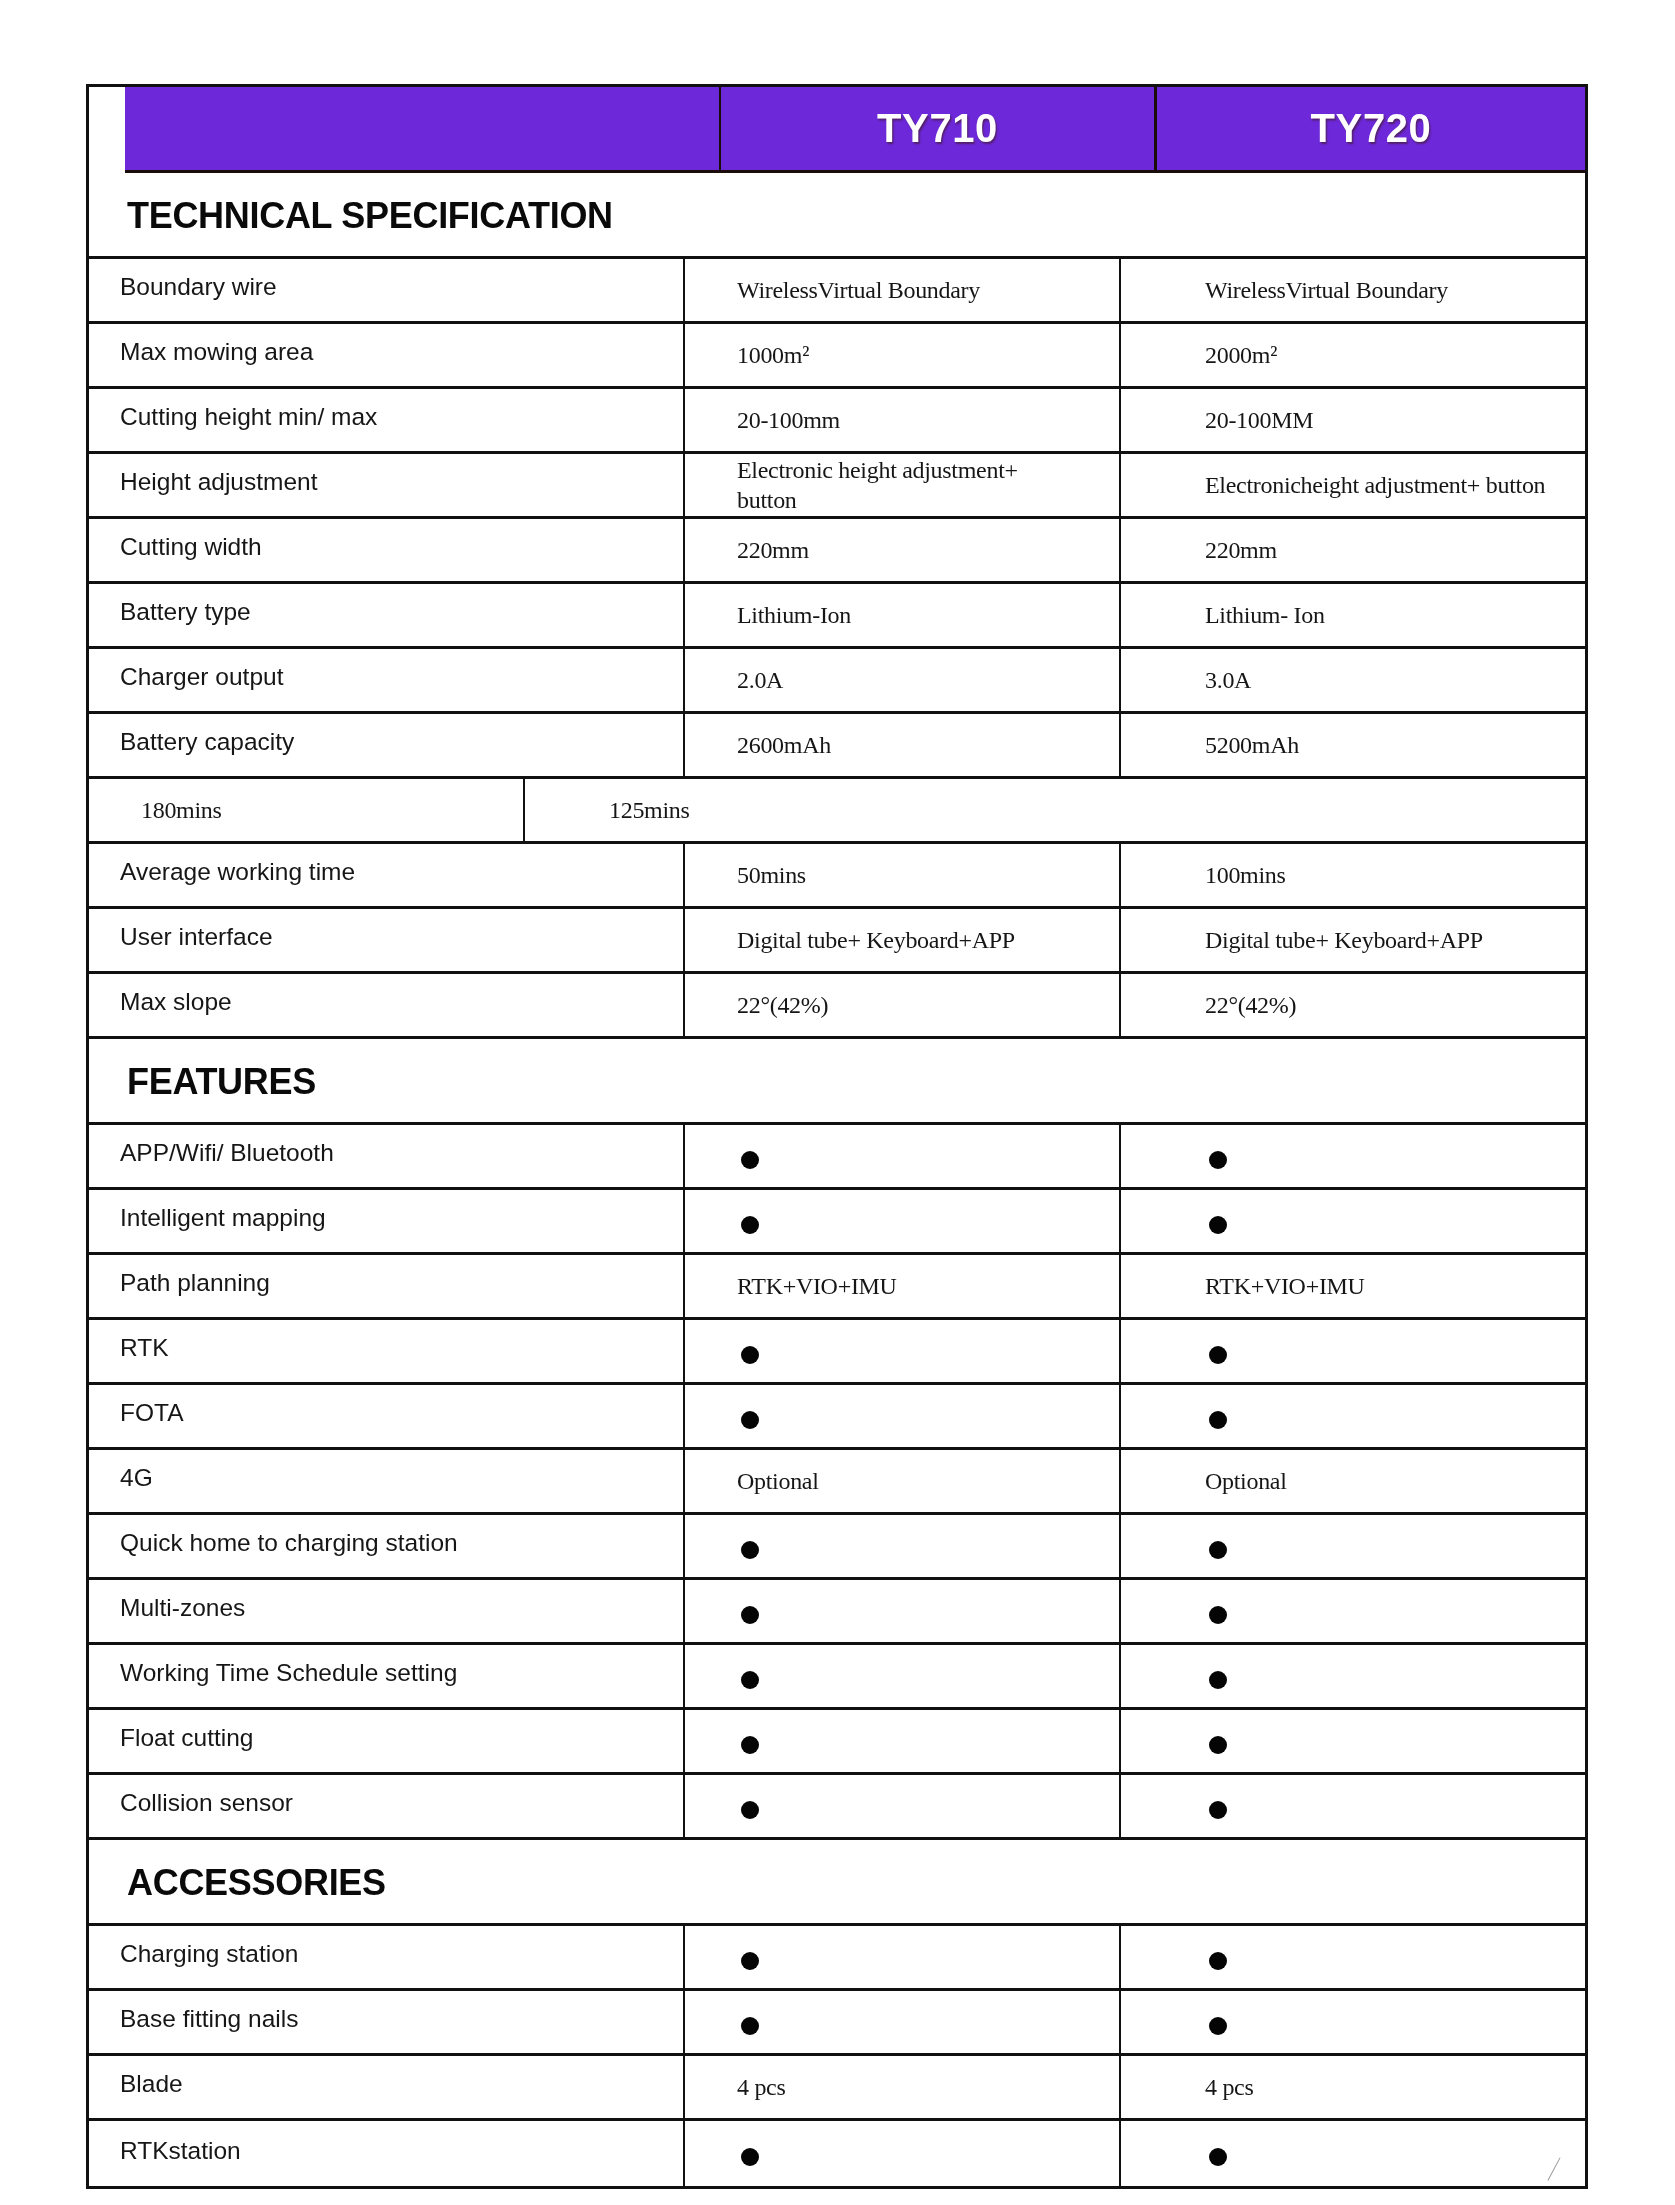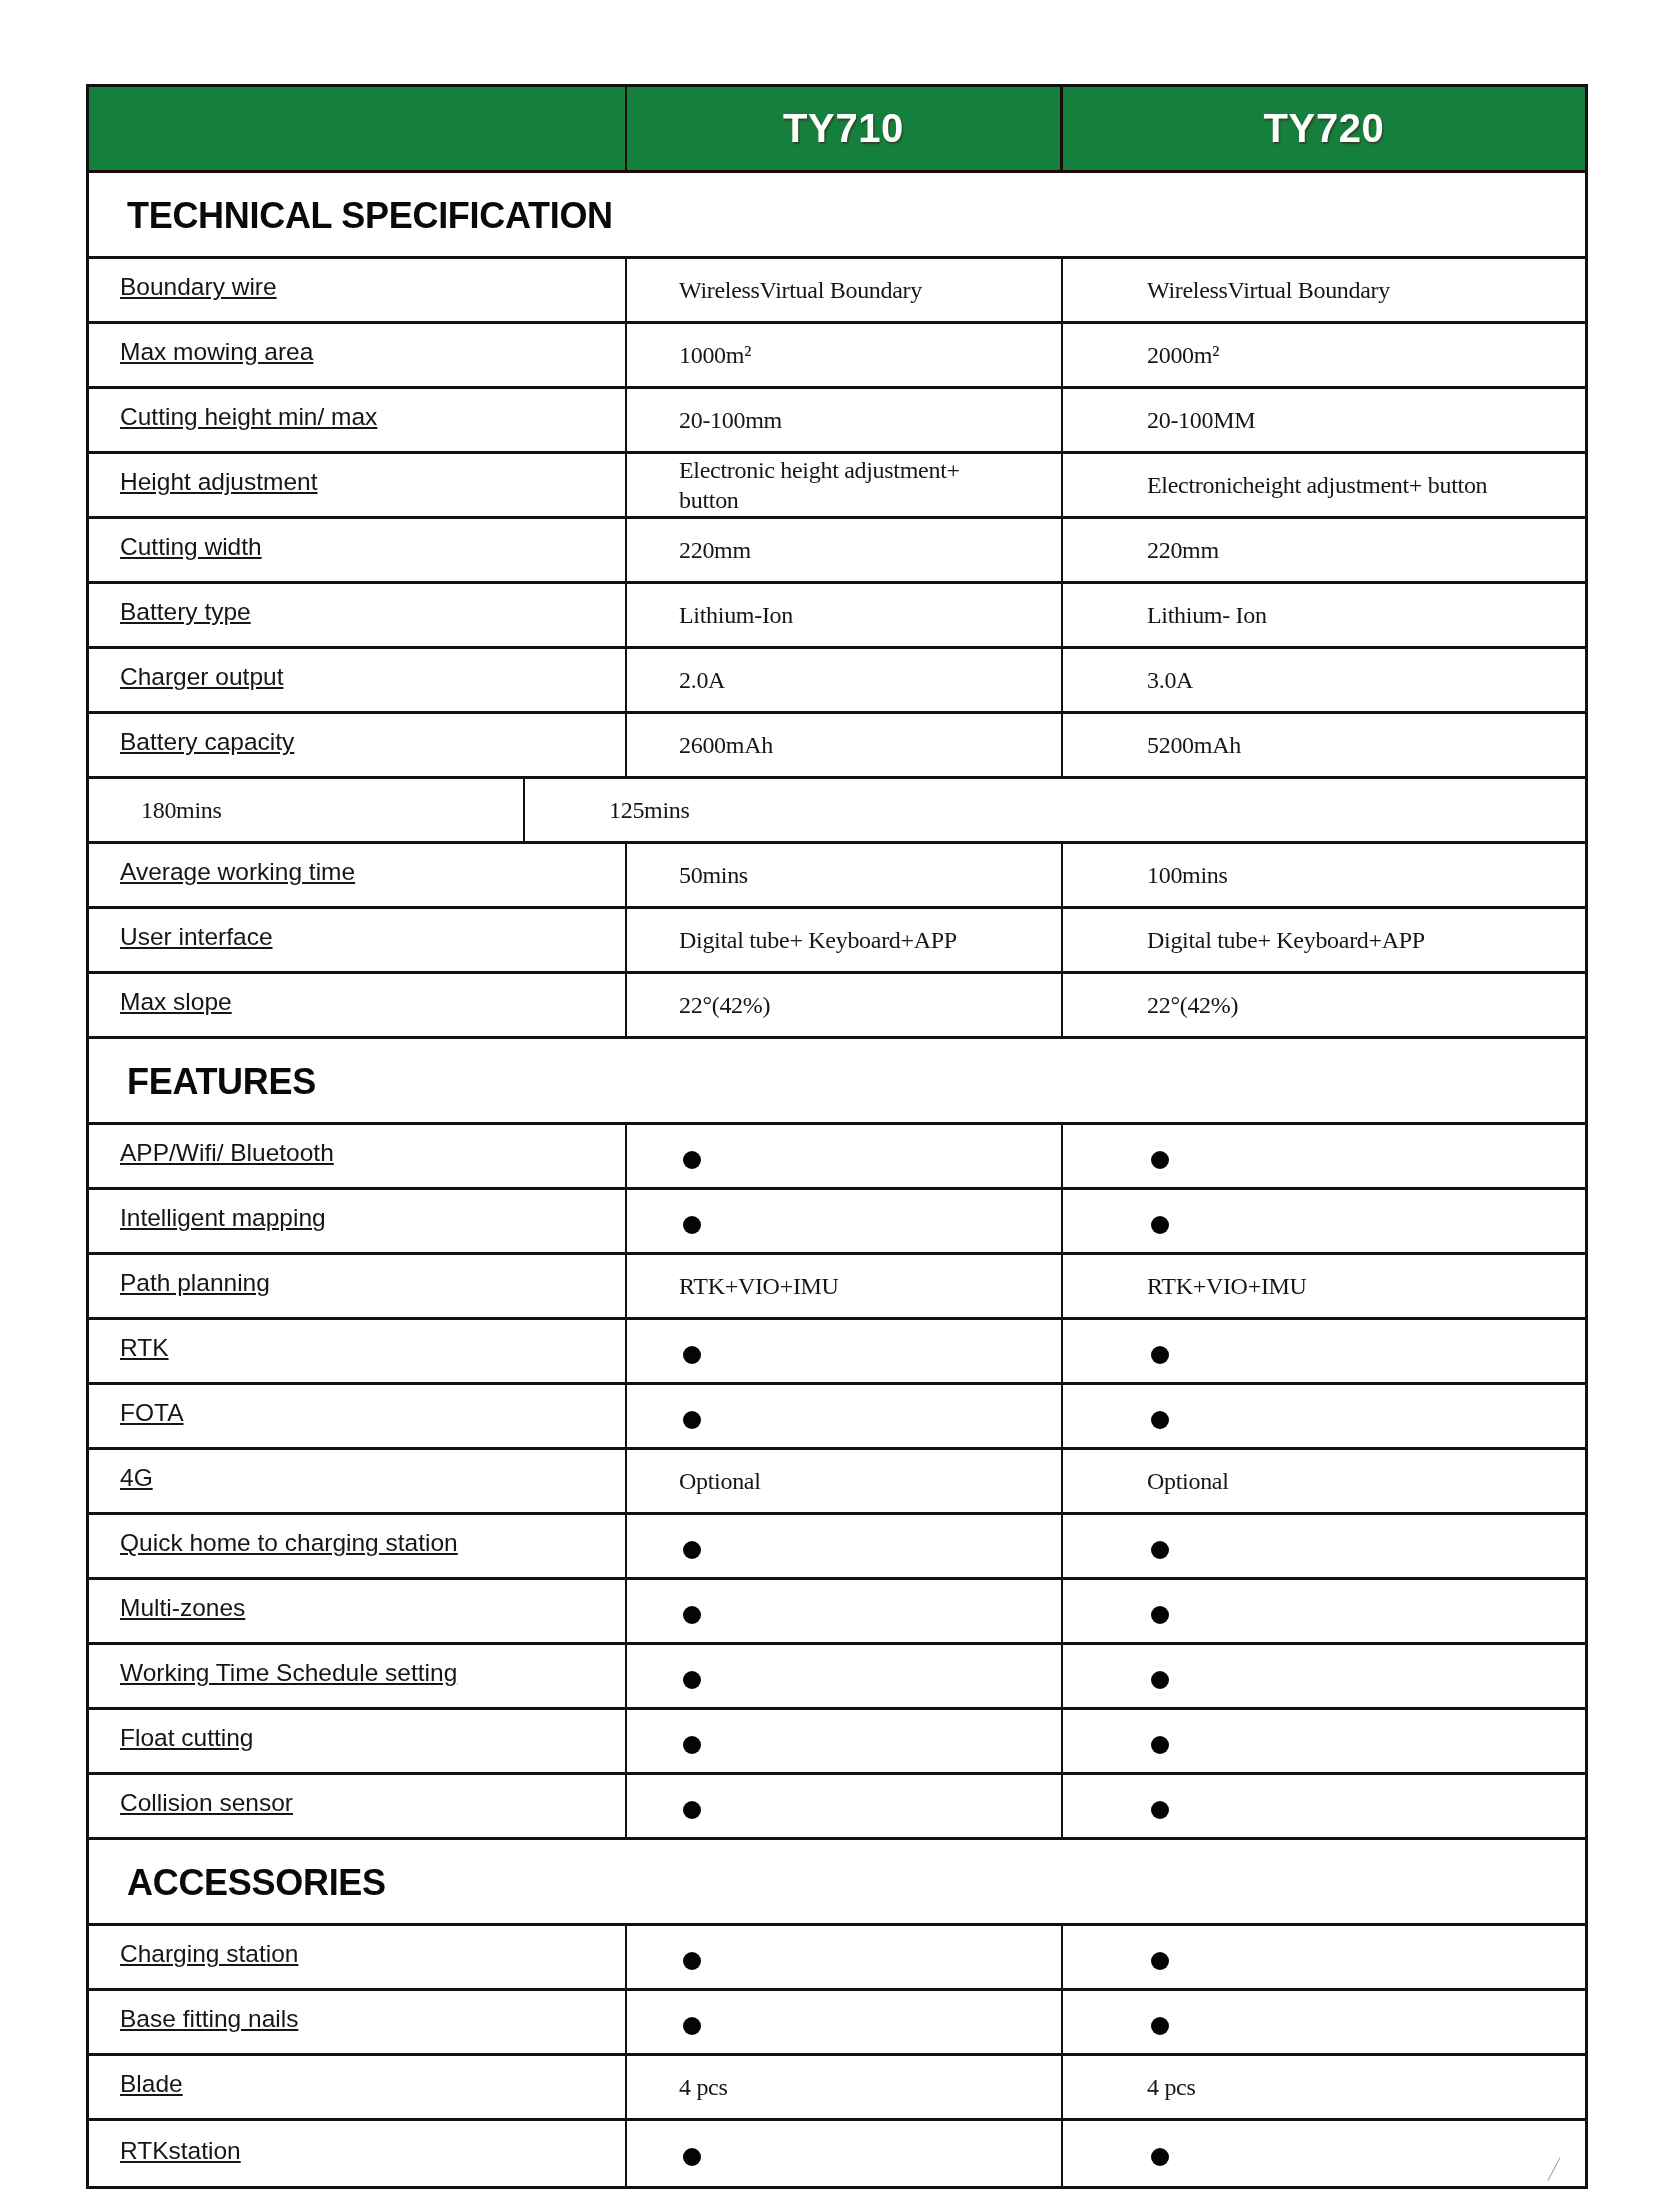--- a/index.html
+++ b/index.html
@@ -27,22 +27,23 @@
     .row {
       display: flex;
       box-sizing: border-box;
       border-bottom: 3.2px solid #111111;
     }
     .row:last-child {
       border-bottom: none;
     }
     .header-row {
       height: 86px;
-      background: #15803d;
+      background: #6d28d9;
       border-bottom: 3.9px solid #1a0d09;
+      margin-left: 36px;
     }
     .header-row .cell {
       display: flex;
       align-items: center;
       justify-content: center;
       color: #ffffff;
       font-weight: bold;
       font-size: 40px;
       letter-spacing: 0.6px;
       text-shadow: 1.3px 1.9px 1.9px rgba(60, 25, 15, 0.55);
@@ -51,23 +52,22 @@
       border-right: 2.6px solid #1a0d09;
     }
     .header-row .cell.col-a {
       border-right: 3.2px solid #1a0d09;
     }
     .cell {
       box-sizing: border-box;
       height: 100%;
     }
     .col-label {
-      width: 538px;
+      width: 596px;
       border-right: 2.6px solid #111111;
-      text-decoration: underline;
     }
     .col-a {
       width: 436px;
       border-right: 2.6px solid #111111;
     }
     .col-b {
       flex: 1;
     }
     .section-row {
       height: 86px;

